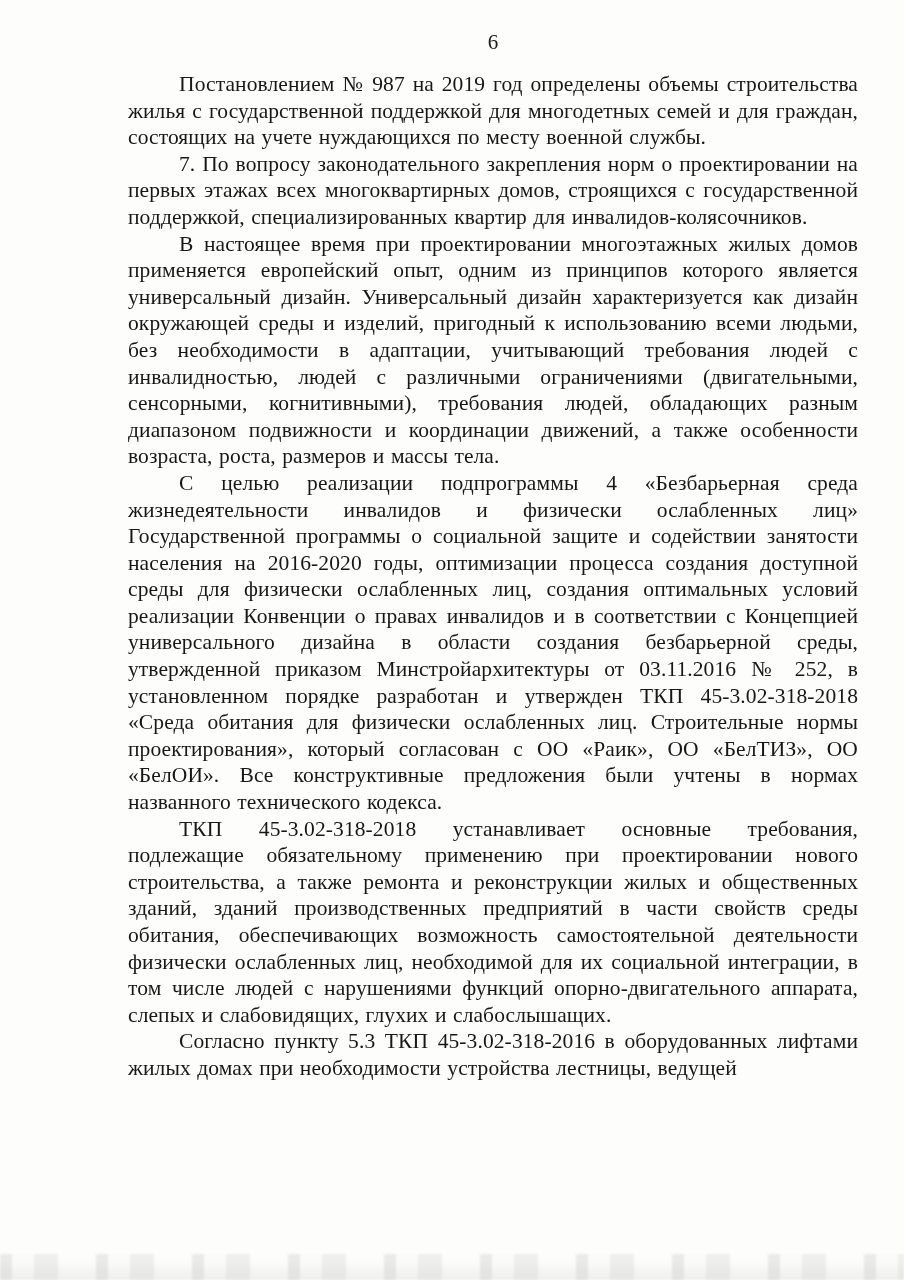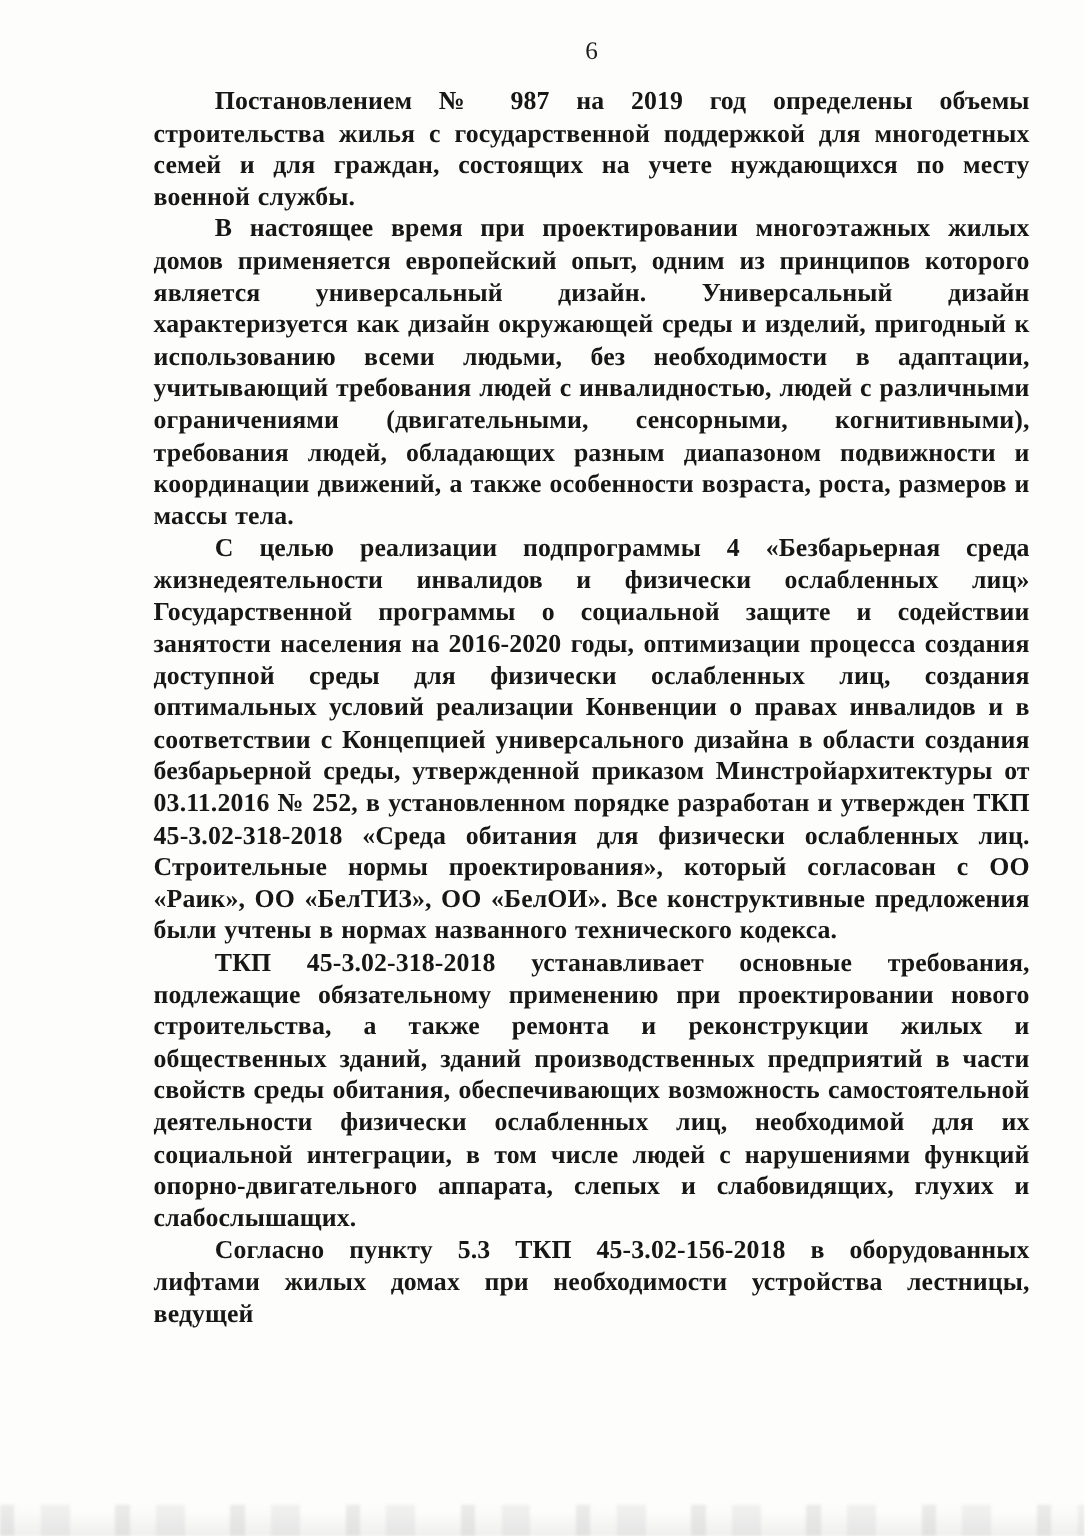--- a/index.html
+++ b/index.html
@@ -34,21 +34,20 @@
     font-size: 21.5px;
     line-height: 26.6px;
     text-align: justify;
     letter-spacing: 0.1px;
   }
   .content p.para {
     margin: 0;
     padding: 0;
     text-indent: 51px;
     word-spacing: 1px;
-    font-weight: bold;
   }
   
   .scan-noise-bottom {
     position: absolute;
     left: 0;
     right: 0;
     bottom: 0;
     height: 26px;
     background:
       repeating-linear-gradient(90deg,
@@ -62,20 +61,21 @@
   }
 </style>
 </head>
 <body>
 
 <div class="page">
   <div class="page-number">6</div>
 
   <div class="content">
       <p class="para">Постановлением № 987 на 2019 год определены объемы строительства жилья с государственной поддержкой для многодетных семей и для граждан, состоящих на учете нуждающихся по месту военной службы.</p>
+      <p class="para">7. По вопросу законодательного закрепления норм о проектировании на первых этажах всех многоквартирных домов, строящихся с государственной поддержкой, специализированных квартир для инвалидов-колясочников.</p>
       <p class="para">В настоящее время при проектировании многоэтажных жилых домов применяется европейский опыт, одним из принципов которого является универсальный дизайн. Универсальный дизайн характеризуется как дизайн окружающей среды и изделий, пригодный к использованию всеми людьми, без необходимости в адаптации, учитывающий требования людей с инвалидностью, людей с различными ограничениями (двигательными, сенсорными, когнитивными), требования людей, обладающих разным диапазоном подвижности и координации движений, а также особенности возраста, роста, размеров и массы тела.</p>
       <p class="para">С целью реализации подпрограммы 4 «Безбарьерная среда жизнедеятельности инвалидов и физически ослабленных лиц» Государственной программы о социальной защите и содействии занятости населения на 2016-2020 годы, оптимизации процесса создания доступной среды для физически ослабленных лиц, создания оптимальных условий реализации Конвенции о правах инвалидов и в соответствии с Концепцией универсального дизайна в области создания безбарьерной среды, утвержденной приказом Минстройархитектуры от 03.11.2016 № 252, в установленном порядке разработан и утвержден ТКП 45-3.02-318-2018 «Среда обитания для физически ослабленных лиц. Строительные нормы проектирования», который согласован с ОО «Раик», ОО «БелТИЗ», ОО «БелОИ». Все конструктивные предложения были учтены в нормах названного технического кодекса.</p>
       <p class="para">ТКП 45-3.02-318-2018 устанавливает основные требования, подлежащие обязательному применению при проектировании нового строительства, а также ремонта и реконструкции жилых и общественных зданий, зданий производственных предприятий в части свойств среды обитания, обеспечивающих возможность самостоятельной деятельности физически ослабленных лиц, необходимой для их социальной интеграции, в том числе людей с нарушениями функций опорно-двигательного аппарата, слепых и слабовидящих, глухих и слабослышащих.</p>
-      <p class="para">Согласно пункту 5.3 ТКП 45-3.02-156-2018 в оборудованных лифтами жилых домах при необходимости устройства лестницы, ведущей</p>
+      <p class="para">Согласно пункту 5.3 ТКП 45-3.02-318-2016 в оборудованных лифтами жилых домах при необходимости устройства лестницы, ведущей</p>
     </div>
 
   <div class="scan-noise-bottom"></div>
 </div>
 
 </body></html>

